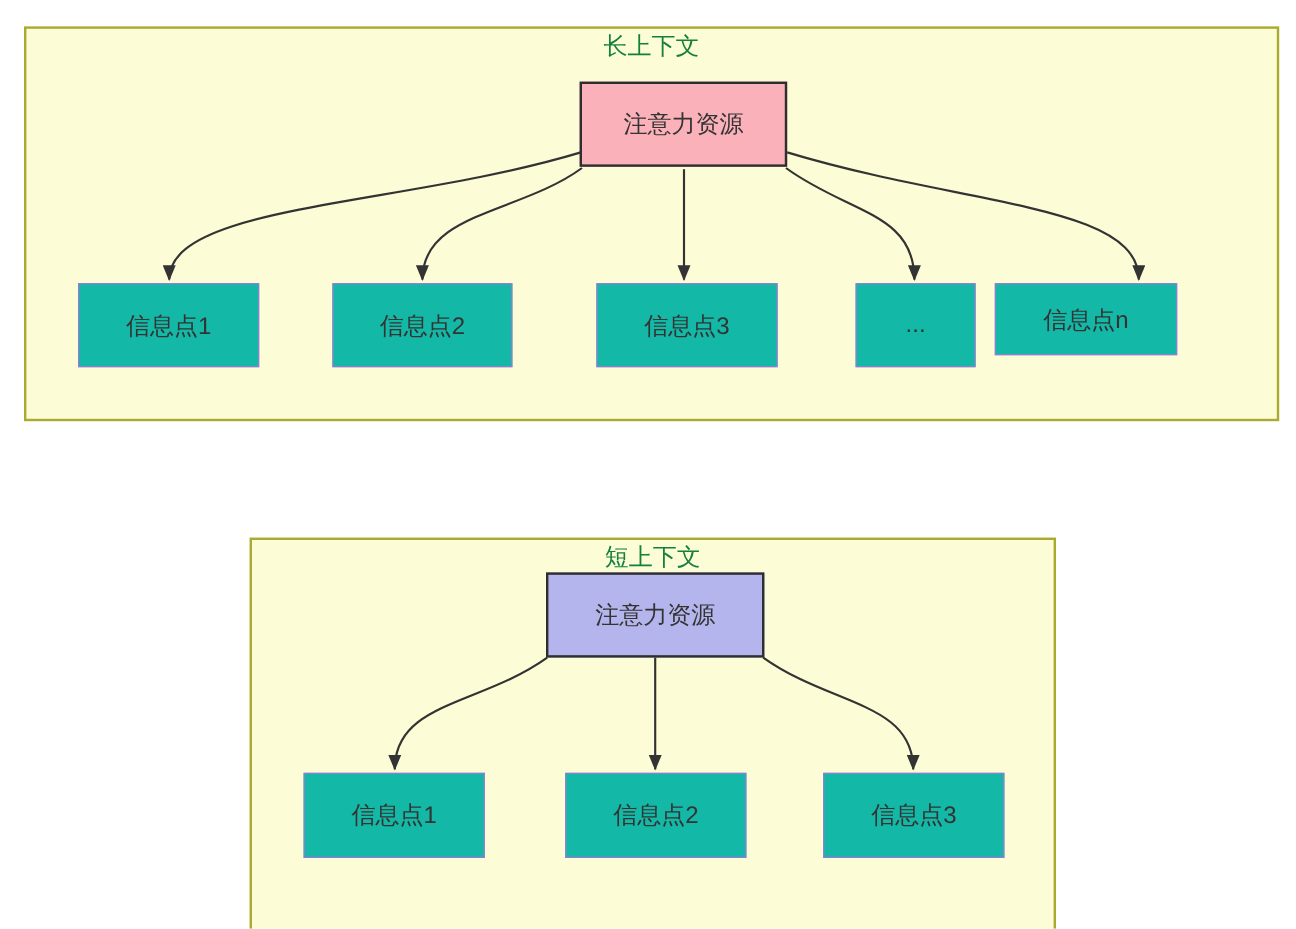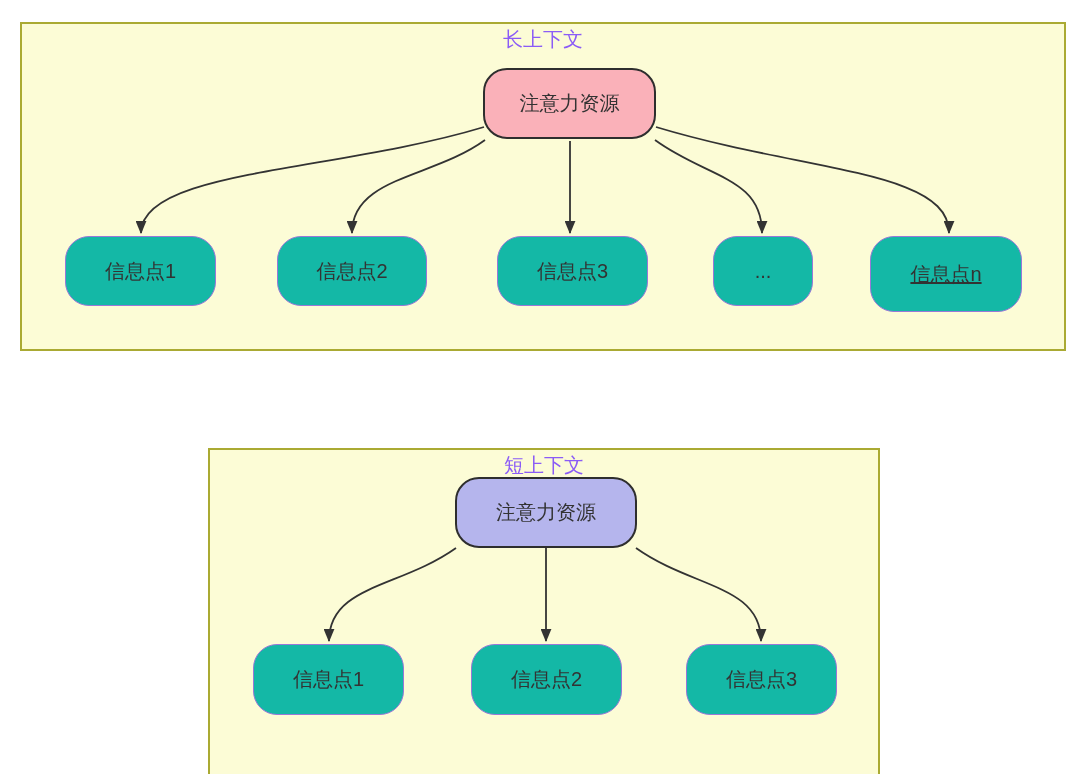--- a/index.html
+++ b/index.html
@@ -27,50 +27,49 @@
   .panel-short { left: 208px; top: 448px; width: 672px;  height: 403px; }
 
   .panel-title {
     position: absolute;
     left: 0;
     right: 0;
     top: 3px;
     text-align: center;
     font-size: 20px;
     line-height: 24px;
-    color: #8b5cf6;
+    color: #15803d;
     white-space: nowrap;
   }
 
   .node {
     position: absolute;
     display: flex;
     align-items: center;
     justify-content: center;
     font-size: 20px;
     color: #333333;
     white-space: nowrap;
     z-index: 2;
-    border-radius: 24px;
   }
   .node-root {
     border: 2.5px solid #2e2e2e;
   }
   .node-root-long  { background: #fab1b9; left: 483px; top: 68px;  width: 173px; height: 71px; }
   .node-root-short { background: #b5b5ed; left: 455px; top: 477px; width: 182px; height: 71px; }
 
   .node-info {
     background: #14b8a6;
     border: 1.4px solid #9878d8;
   }
   .n-b1 { left: 65px;  top: 236px; width: 151px; height: 70px; }
   .n-b2 { left: 277px; top: 236px; width: 150px; height: 70px; }
   .n-b3 { left: 497px; top: 236px; width: 151px; height: 70px; }
   .n-b4 { left: 713px; top: 236px; width: 100px; height: 70px; }
-  .n-b5 { left: 870px; top: 236px; width: 152px; height: 76px; text-decoration: underline; }
+  .n-b5 { left: 829px; top: 236px; width: 152px; height: 60px; }
 
   .n-c1 { left: 253px; top: 644px; width: 151px; height: 71px; }
   .n-c2 { left: 471px; top: 644px; width: 151px; height: 71px; }
   .n-c3 { left: 686px; top: 644px; width: 151px; height: 71px; }
 
   .edges {
     position: absolute;
     left: 0;
     top: 0;
     width: 1080px;

